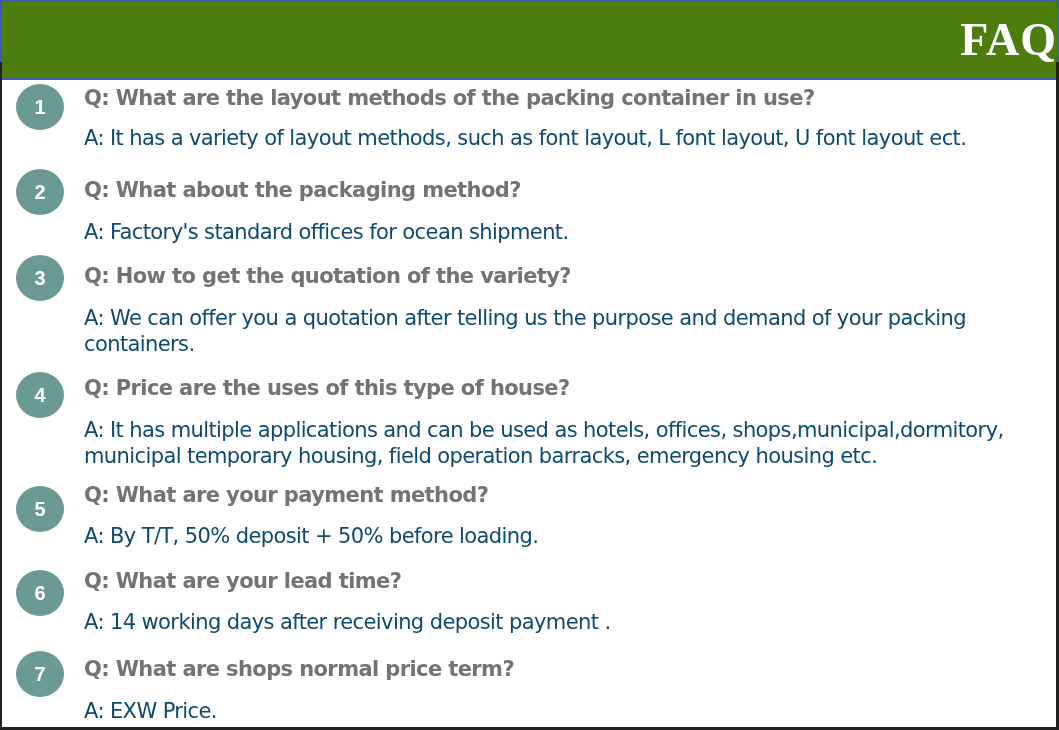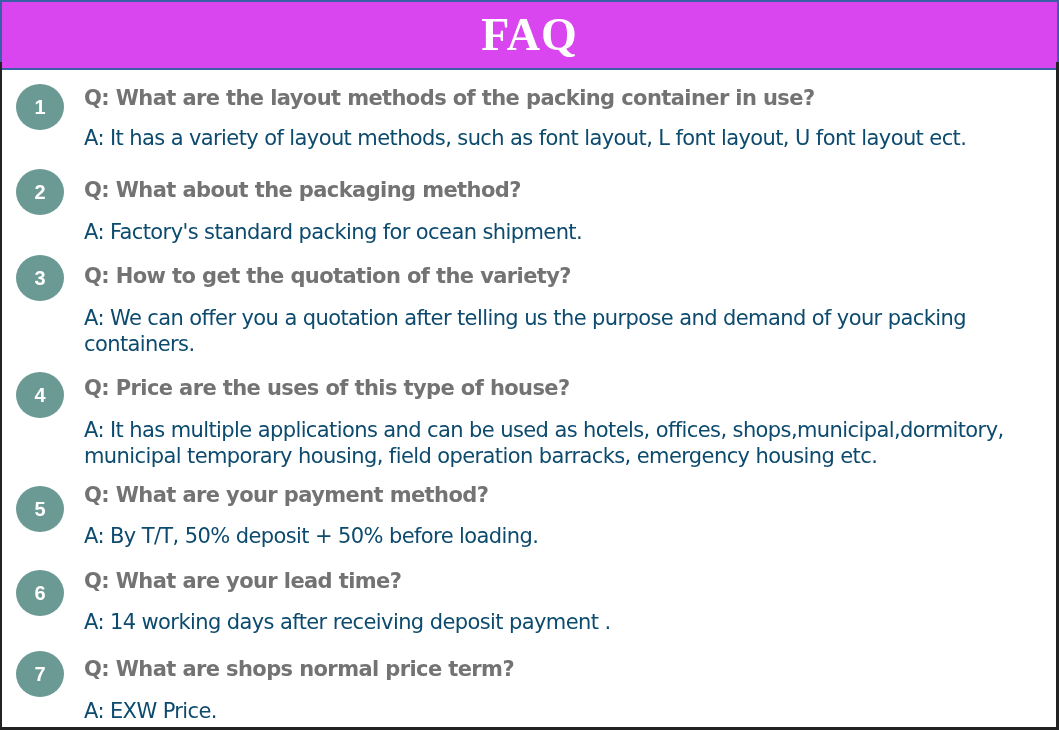--- a/index.html
+++ b/index.html
@@ -1,21 +1,21 @@
 <!DOCTYPE html>
 <html><head>
 <meta charset="utf-8">
 <style>
   html, body { margin: 0; padding: 0; background: #ffffff; }
   body { width: 1059px; height: 730px; position: relative; overflow: hidden; font-family: "Liberation Sans", sans-serif; }
   .header {
-    position: absolute; left: 0; top: 0; width: 1059px; height: 70px;
-    background: #d946ef; box-sizing: border-box;
+    position: absolute; left: 0; top: 0; width: 1059px; height: 80px;
+    background: #4d7c0f; box-sizing: border-box;
     border: 2px solid #3a5fa6;
-    display: flex; align-items: center; justify-content: center;
+    display: flex; align-items: center; justify-content: flex-end;
   }
   .header-title {
     color: #ffffff; font-family: "Liberation Serif", serif; font-weight: bold;
     font-size: 46px; letter-spacing: 1px; line-height: 1;
   }
   .body-box {
     position: absolute; left: 0; top: 62px; width: 1059px; height: 668px;
     box-sizing: border-box;
     border-left: 2px solid #222; border-right: 3px solid #222; border-bottom: 3px solid #222;
   }
@@ -46,21 +46,21 @@
 
 <div class="item" style="top:0">
   <div class="circle" style="top:84px">1</div>
   <div class="q" style="top:86px">Q: What are the layout methods of the packing container in use?</div>
   <div class="a" style="top:125px">A: It has a variety of layout methods, such as font layout, L font layout, U font layout ect.</div>
 </div>
 
 <div class="item" style="top:0">
   <div class="circle" style="top:169px">2</div>
   <div class="q" style="top:178px">Q: What about the packaging method?</div>
-  <div class="a" style="top:219px">A: Factory's standard packing for ocean shipment.</div>
+  <div class="a" style="top:219px">A: Factory's standard offices for ocean shipment.</div>
 </div>
 
 <div class="item" style="top:0">
   <div class="circle" style="top:255px">3</div>
   <div class="q" style="top:264px">Q: How to get the quotation of the variety?</div>
   <div class="a" style="top:305px; width:920px">A: We can offer you a quotation after telling us the purpose and demand of your packing containers.</div>
 </div>
 
 <div class="item" style="top:0">
   <div class="circle" style="top:372px">4</div>

